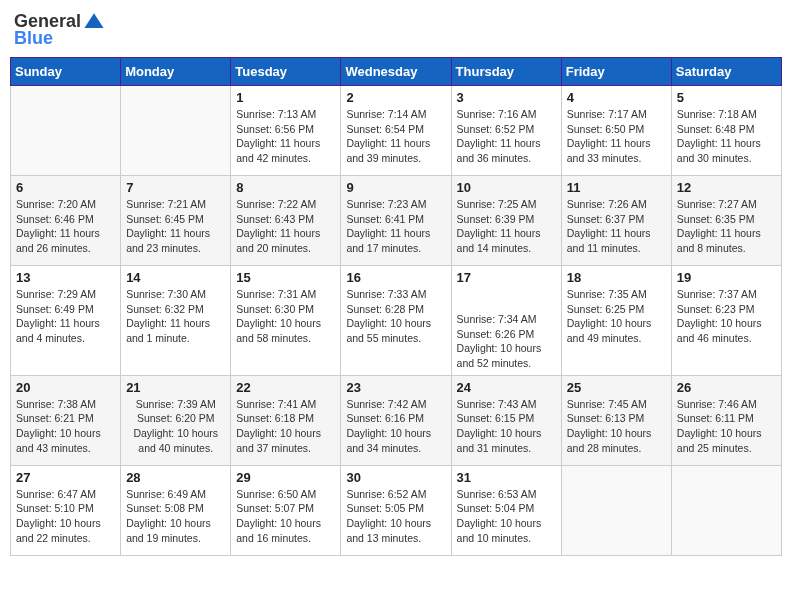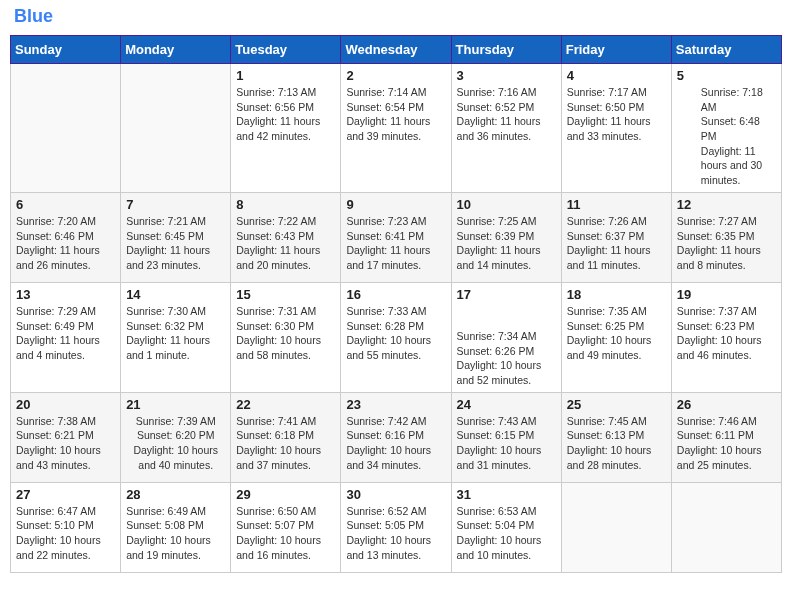--- a/index.html
+++ b/index.html
@@ -81,20 +81,26 @@
     .row-shade td {
       background-color: #f5f5f5 !important;
     }
   </style>
 </head>
 <body>
 
 <div class="header">
   <div class="logo">
   <div style="display:flex;flex-direction:column;align-items:flex-start;">
+    <div style="display:flex;align-items:center;">
+      <span style="font-size:18px;font-weight:bold;color:#333;">General</span>
+      <svg width="22" height="22" viewBox="0 0 30 25" style="margin-left:2px;">
+        <polygon points="15,2 28,22 2,22" fill="#1565c0"></polygon>
+      </svg>
+    </div>
     <span style="font-size:18px;font-weight:bold;color:#3b82f6;margin-top:-4px;">Blue</span>
   </div>
 </div>
   <div class="title-block">
     <div class="month-title"></div>
     <div class="location"></div>
   </div>
 </div>
 
 <table class="calendar">
@@ -132,21 +138,21 @@
 Daylight: 11 hours and 36 minutes.</div>
         </td>
         <td>
           <span class="day-number">4</span>
           <div class="day-info" style="white-space: pre-line;">Sunrise: 7:17 AM
 Sunset: 6:50 PM
 Daylight: 11 hours and 33 minutes.</div>
         </td>
         <td>
           <span class="day-number">5</span>
-          <div class="day-info" style="white-space: pre-line; margin-left: 24px;">Sunrise: 7:18 AM
+          <div class="day-info" style="white-space: pre-line;">Sunrise: 7:18 AM
 Sunset: 6:48 PM
 Daylight: 11 hours and 30 minutes.</div>
         </td>
       </tr>
       <tr class="row-shade">
         <td>
           <span class="day-number">6</span>
           <div class="day-info" style="white-space: pre-line;">Sunrise: 7:20 AM
 Sunset: 6:46 PM
 Daylight: 11 hours and 26 minutes.</div>

